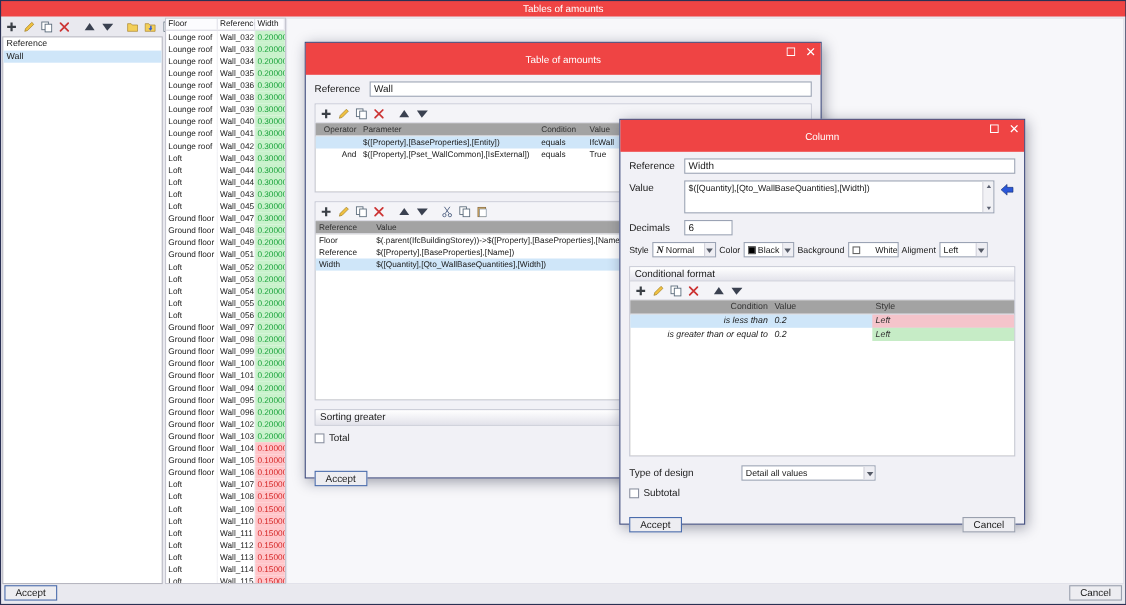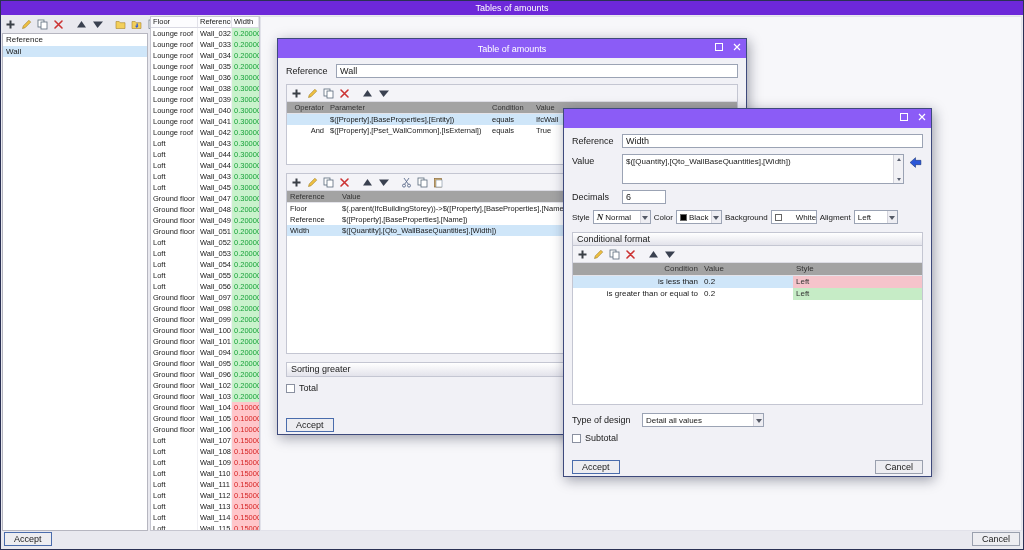--- a/index.html
+++ b/index.html
@@ -1,20 +1,20 @@
 <!DOCTYPE html>
 <html><head>
 <meta charset="utf-8">
 <style>
 *{margin:0;padding:0;box-sizing:border-box;}
 html,body{width:1024px;height:550px;}
 body{font-family:"Liberation Sans",sans-serif;font-size:9px;color:#1a1a1a;background:#e9e9ef;overflow:hidden;position:relative;cursor:default;}
 svg{display:block;}
 .frame{position:absolute;inset:0;border:1px solid #2a3154;pointer-events:none;z-index:100;}
-.titlebar{position:absolute;left:0;top:0;width:1024px;height:15px;background:#6d28d9;color:#fff;display:flex;align-items:center;justify-content:center;}
+.titlebar{position:absolute;left:0;top:0;width:1024px;height:15px;background:#ef4444;color:#fff;display:flex;align-items:center;justify-content:center;}
 .main-toolbar{position:absolute;left:3px;top:16px;height:16px;display:flex;align-items:center;gap:1px;}
 .tb-btn{width:15px;height:14px;display:inline-flex;align-items:center;justify-content:center;border-radius:2px;}
 .tb-btn svg{width:11px;height:11px;}
 .tb-sep{width:6px;height:12px;}
 .ref-list{position:absolute;left:2px;top:33px;width:146px;height:498px;background:#fff;border:1px solid #b6b6c0;font-size:8px;overflow:hidden;}
 .ref-list-header{height:12px;line-height:12px;padding-left:3px;color:#222;}
 .ref-item{height:11px;line-height:11px;padding-left:3px;}
 .ref-item.selected{background:#cfe6f9;}
 .canvas{position:absolute;left:260px;top:16px;width:762px;height:515px;background:#f7f7fa;border:1px solid #e2e2ea;}
 .grid{position:absolute;left:150px;top:16px;width:110px;height:515px;background:#fff;border:1px solid #c6c6d0;font-size:7.5px;overflow:hidden;}
@@ -28,21 +28,21 @@
 .c-width{width:27px;padding-left:1px;}
 .c-width.green{background:#c9f2cc;color:#18a23a;}
 .c-width.red{background:#ffc6ca;color:#d42424;}
 .btn{display:inline-flex;align-items:center;justify-content:center;height:14px;padding:0 9px;background:#ededf1;border:1px solid #9aa0ae;font-size:9px;font-family:inherit;color:#1a1a1a;}
 .btn-default{border-color:#4a6cac;}
 .main-accept{position:absolute;left:4px;top:532px;z-index:5;}
 .main-cancel{position:absolute;right:4px;top:532px;z-index:5;}
 .dialog{position:absolute;background:#f1f1f6;border:1px solid #3e4a7c;box-shadow:2px 3px 12px rgba(20,25,50,.4);}
 .dlg1{left:277px;top:38px;width:470px;height:397px;z-index:10;}
 .dlg2{left:563px;top:108px;width:369px;height:369px;z-index:20;}
-.dlg-titlebar{height:19px;background:#8b5cf6;color:#fff;display:flex;align-items:center;position:relative;justify-content:center;}
+.dlg-titlebar{height:29px;background:#ef4444;color:#fff;display:flex;align-items:center;position:relative;justify-content:center;}
 .dlg-title{flex:1;text-align:center;}
 .dlg-controls{position:absolute;right:4px;top:2px;display:flex;gap:7px;}
 .win-btn{width:11px;height:11px;display:flex;align-items:center;justify-content:center;}
 .win-btn svg{width:8px;height:8px;}
 .dlg-body{height:calc(100% - 15px);padding:6px 8px;display:flex;flex-direction:column;}
 .frow{display:flex;align-items:center;margin-bottom:6px;}
 .frow > label{width:50px;flex:none;}
 .input{height:14px;background:#fff;border:1px solid #9ba3b4;display:flex;align-items:center;padding:0 3px;flex:1;overflow:hidden;white-space:nowrap;}
 .input.small{flex:none;width:44px;}
 .group{border:1px solid #c4c6d2;background:#fbfbfd;margin-bottom:8px;}
@@ -61,21 +61,21 @@
 .col-body{height:150px;}
 .cond-body{height:128px;}
 .sc-op{width:40px;text-align:right;}
 .sc-param{width:162px;}
 .sc-cond{width:44px;}
 .sc-val{flex:1;}
 .cc-ref{width:52px;}
 .cc-val{flex:1;}
 .cond-table{font-size:8px;}
 .cond-table .gt-header{height:13px;}
-.cond-table .gt-row{height:12px;}
+.cond-table .gt-row{height:12px;font-style:italic;}
 .cond-table .gt-row span{line-height:12px;}
 .fc-cond{width:128px;text-align:right;}
 .fc-val{width:92px;}
 .fc-style{flex:1;}
 .fc-style.cond-red{background:#f5c4cb;color:#333;}
 .fc-style.cond-green{background:#c6ecc6;color:#333;}
 .cb-row{display:flex;align-items:center;margin-bottom:6px;}
 .cb{width:9px;height:9px;background:#fff;border:1px solid #8a90a0;margin-right:4px;flex:none;}
 .btn-row{display:flex;justify-content:space-between;margin-top:auto;}
 .btn-row-left{margin-top:auto;}
@@ -90,21 +90,21 @@
 .blue-arrow-btn svg{width:13px;height:13px;}
 .style-row{display:flex;align-items:center;gap:3px;font-size:8px;margin-bottom:8px;}
 .style-row label{flex:none;}
 .dd{height:14px;background:#fff;border:1px solid #9ba3b4;display:inline-flex;align-items:center;padding-left:3px;overflow:hidden;white-space:nowrap;flex:none;}
 .dd-arrow{width:10px;align-self:stretch;margin-left:auto;display:flex;align-items:center;justify-content:center;border-left:1px solid #d4d4dc;background:#eeeef3;flex:none;}
 .dd-arrow::after{content:"";border:3px solid transparent;border-top:4px solid #555a66;margin-top:4px;}
 .dd-style{width:58px;}
 .dd-color{width:46px;}
 .dd-bg{width:46px;gap:12px;}
 .dd-align{width:44px;}
-.dd-type{width:122px;font-size:8px;}
+.dd-type{width:122px;font-size:8px;margin-left:32px;}
 .style-glyph{font-family:"Liberation Serif",serif;font-style:italic;font-weight:bold;font-size:9px;margin-right:2px;}
 .swatch{width:7px;height:7px;border:1px solid #666;margin-right:2px;flex:none;}
 .swatch-black{background:#000;}
 .swatch-white{background:#fff;}
 .type-row{display:flex;align-items:center;margin-bottom:6px;}
 .type-row label{width:70px;flex:none;}
 </style>
 </head>
 <body>
 
@@ -638,20 +638,21 @@
     </div>
 
     <div class="btn-row-left">
       <button class="btn btn-default">Accept</button>
     </div>
   </div>
 </div>
 
 <div class="dialog dlg2">
   <div class="dlg-titlebar">
+    <span class="dlg-title">Column</span>
     <span class="dlg-controls">
       <span class="win-btn">
           <svg viewBox="0 0 8 8">
             <rect x="0.5" y="0.5" width="7" height="7" fill="none" stroke="#fff" stroke-width="1"></rect>
           </svg>
         </span>
       <span class="win-btn">
           <svg viewBox="0 0 8 8">
             <path d="M1 1l6 6M7 1L1 7" stroke="#fff" stroke-width="1.2"></path>
           </svg>

